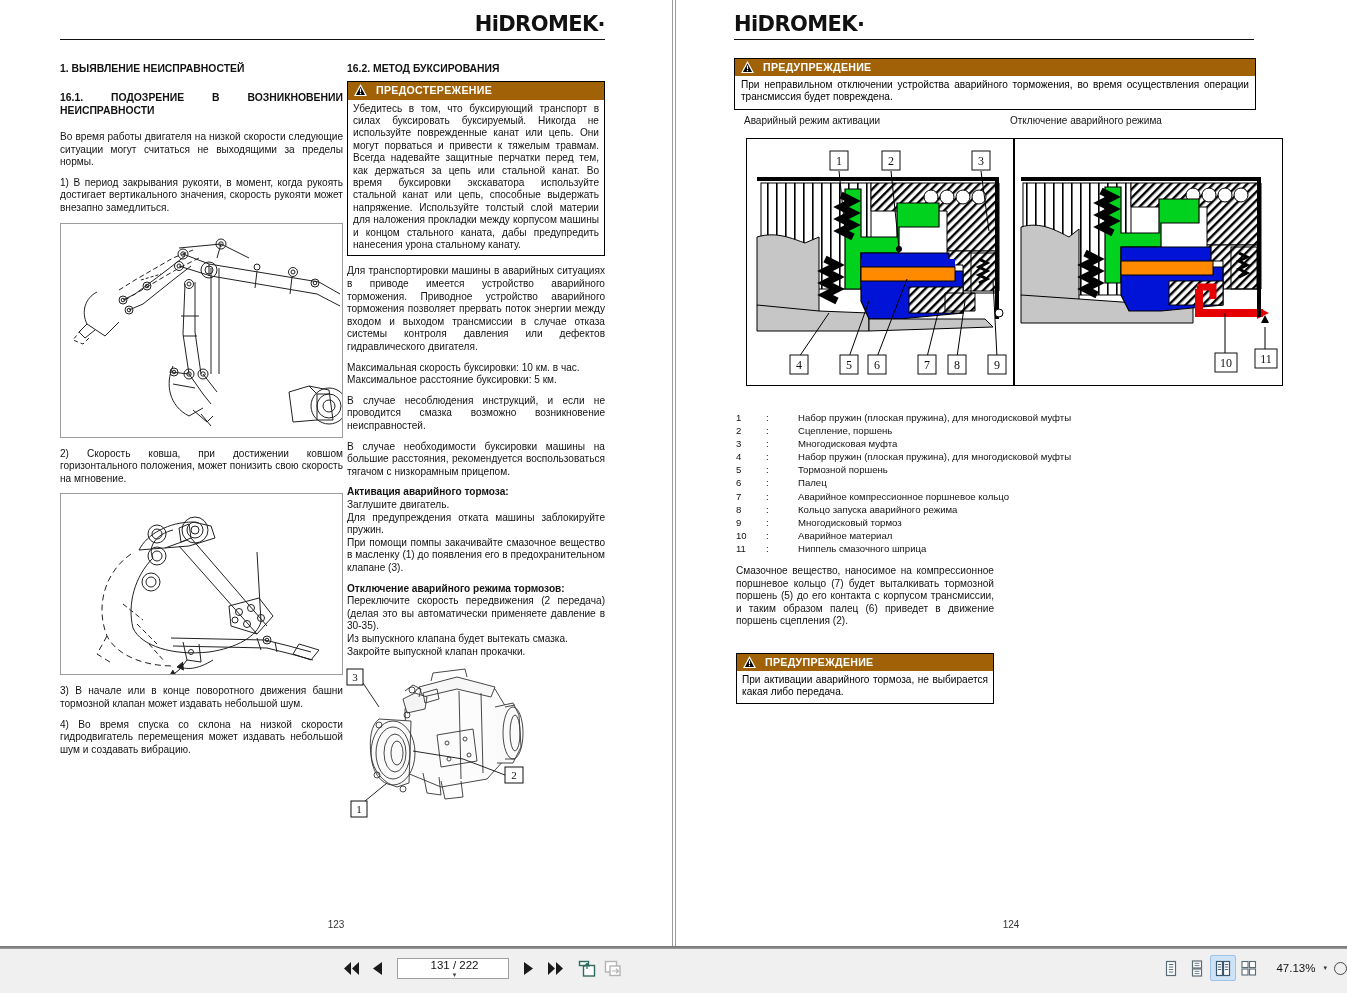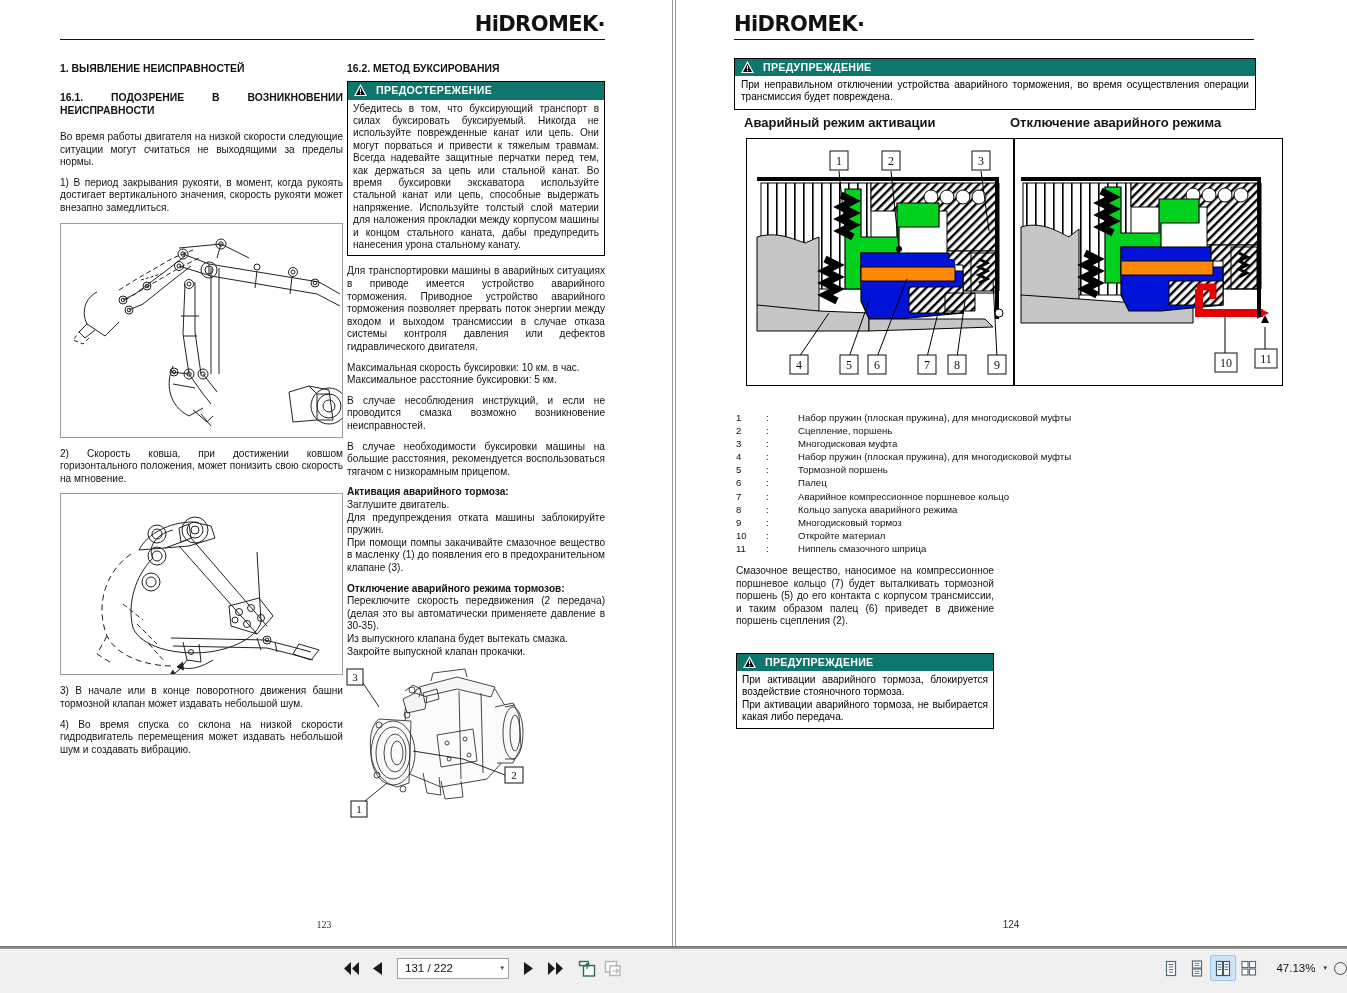--- a/index.html
+++ b/index.html
@@ -39,40 +39,40 @@
   .col { position:absolute; font-size:10.1px; line-height:12.6px; color:#121212; }
   .col p { text-align:justify; margin:0 0 8px 0; }
   .col p.tight { margin-bottom:0; }
   .h-sec { font-weight:bold; font-size:10.4px; line-height:13px; margin-bottom:8px; }
   .h-sub { font-weight:bold; font-size:10.4px; line-height:13px; text-align:justify; margin-bottom:10px;}
   .bold-lead { font-weight:bold; }
 
   
   .warn { border:1.4px solid #000; background:#fff; margin-bottom:9px; }
   .warn-head {
-    background:#0f766e; color:#fff; font-weight:bold; font-size:10.6px;
+    background:#a16207; color:#fff; font-weight:bold; font-size:10.6px;
     padding:2px 6px 3px 6px; display:flex; align-items:center; gap:9px;
     letter-spacing:.3px;
   }
   .warn-head .tri { line-height:1; display:inline-block; }
   .warn-body { padding:3px 5px 4px 5px; font-size:10.1px; line-height:12.4px; text-align:justify; }
   .warn-body p { margin:0; text-align:justify; }
 
   
   .figbox { border:1px solid #9c9c9c; background:#fff; position:relative; overflow:hidden; }
   .figplain { position:relative; overflow:hidden; }
 
   
   .legend { position:absolute; font-size:9.6px; line-height:13.1px; color:#111; }
   .legend .lrow { display:flex; }
   .legend .num { width:30px; }
   .legend .cln { width:32px; }
   .legend .txt { white-space:nowrap; }
 
-  .fig-caption { position:absolute; font-size:13px; color:#151515;font-weight:bold; }
+  .fig-caption { position:absolute; font-size:10px; color:#151515; }
 
   .pagenum {
     position:absolute; font-size:10px; color:#333; text-align:center; width:120px;
   }
 
   
   .diagram-outer { position:absolute; border:1.5px solid #000; background:#fff; }
   .diagram-split { position:absolute; top:0; bottom:0; width:1.5px; background:#000; }
 
   
@@ -94,21 +94,21 @@
   }
   .tb-btn {
     width:26px; height:26px; display:flex; align-items:center; justify-content:center;
     color:#1b1b1b; background:transparent; border:1px solid transparent; border-radius:2px;
   }
   .tb-btn.on { background:#cfe3f7; border-color:#9cc3e8; }
   .tb-btn.dim { color:#b5b5b5; }
   .pagebox {
     width:112px; height:21px; background:#fff; border:1px solid #a0a0a0;
     display:flex; align-items:center; justify-content:space-between;
-    font-size:11.5px; color:#111; padding:0 4px 0 7px; margin:0 7px;
+    font-size:11.5px; color:#111; padding:0 4px 0 7px; margin:0 7px;flex-direction:column;
   }
   .pagebox .caret { font-size:7px; color:#444; }
   .zoomval { font-size:11.5px; color:#111; margin:0 8px 0 14px; white-space:nowrap; }
   .zcaret { font-size:7px; color:#333; }
   .zcircle {
     width:13px; height:13px; border:1.3px solid #4a4a4a; border-radius:50%;
     margin-left:7px;
   }
   svg { display:block; }
 </style>
@@ -368,21 +368,21 @@
               <text x="169" y="116" font-family="Liberation Serif, serif" font-size="11" text-anchor="middle" fill="#111">2</text>
               <path d="M160 112 L118 96 L68 88" stroke="#111" stroke-width="0.9" fill="none"></path>
               <rect x="6" y="138" width="16" height="16" fill="#fff" stroke="#111" stroke-width="1"></rect>
               <text x="14" y="150" font-family="Liberation Serif, serif" font-size="11" text-anchor="middle" fill="#111">1</text>
               <path d="M20 138 L42 120" stroke="#111" stroke-width="0.9" fill="none"></path>
             </g>
           </svg>
         </div>
       </div>
 
-      <div class="pagenum" style="left:264px; top:919px;font-family:Liberation Serif, serif;">123</div>
+      <div class="pagenum" style="left:276px; top:919px;">123</div>
     </div>
 
     <div class="page" id="page-right">
 
       <div class="brand-row" style="left:58px; top:12px; width:520px;">
         <div>
           <span class="brand-logo">HiDROMEK</span><span class="brand-logo dot">·</span>
         </div>
         <div class="brand-rule" style="margin-top:3px;"></div>
       </div>
@@ -583,21 +583,21 @@
             <span class="txt">Кольцо запуска аварийного режима</span>
           </div>
         <div class="lrow">
             <span class="num">9</span>
             <span class="cln">:</span>
             <span class="txt">Многодисковый тормоз</span>
           </div>
         <div class="lrow">
             <span class="num">10</span>
             <span class="cln">:</span>
-            <span class="txt">Откройте материал</span>
+            <span class="txt">Аварийное материал</span>
           </div>
         <div class="lrow">
             <span class="num">11</span>
             <span class="cln">:</span>
             <span class="txt">Ниппель смазочного шприца</span>
           </div>
       </div>
 
       <div class="col" style="left:60px; top:565px; width:258px;">
         <p>Смазочное вещество, наносимое на компрессионное поршневое кольцо (7) будет выталкивать тормозной поршень (5) до его контакта с  корпусом трансмиссии, и таким образом палец (6)  приведет в движение поршень сцепления (2).</p>
@@ -609,21 +609,20 @@
             <svg width="13" height="12" viewBox="0 0 13 12">
                 <polygon points="6.5,0 13,12 0,12" fill="#fff"></polygon>
                 <polygon points="6.5,2.4 11,11 2,11" fill="#000"></polygon>
                 <rect x="5.9" y="4.6" width="1.2" height="3.6" fill="#fff"></rect>
                 <rect x="5.9" y="9" width="1.2" height="1.2" fill="#fff"></rect>
               </svg>
           </span>
           <span>ПРЕДУПРЕЖДЕНИЕ</span>
         </div>
         <div class="warn-body">
-          <p>При активации аварийного тормоза, блокируется воздействие стояночного тормоза.</p>
           <p>При активации аварийного тормоза, не выбирается какая либо передача.</p>
         </div>
       </div>
 
       <div class="pagenum" style="left:275px; top:919px;">124</div>
     </div>
   </div>
 
   <div id="toolbar">
 

